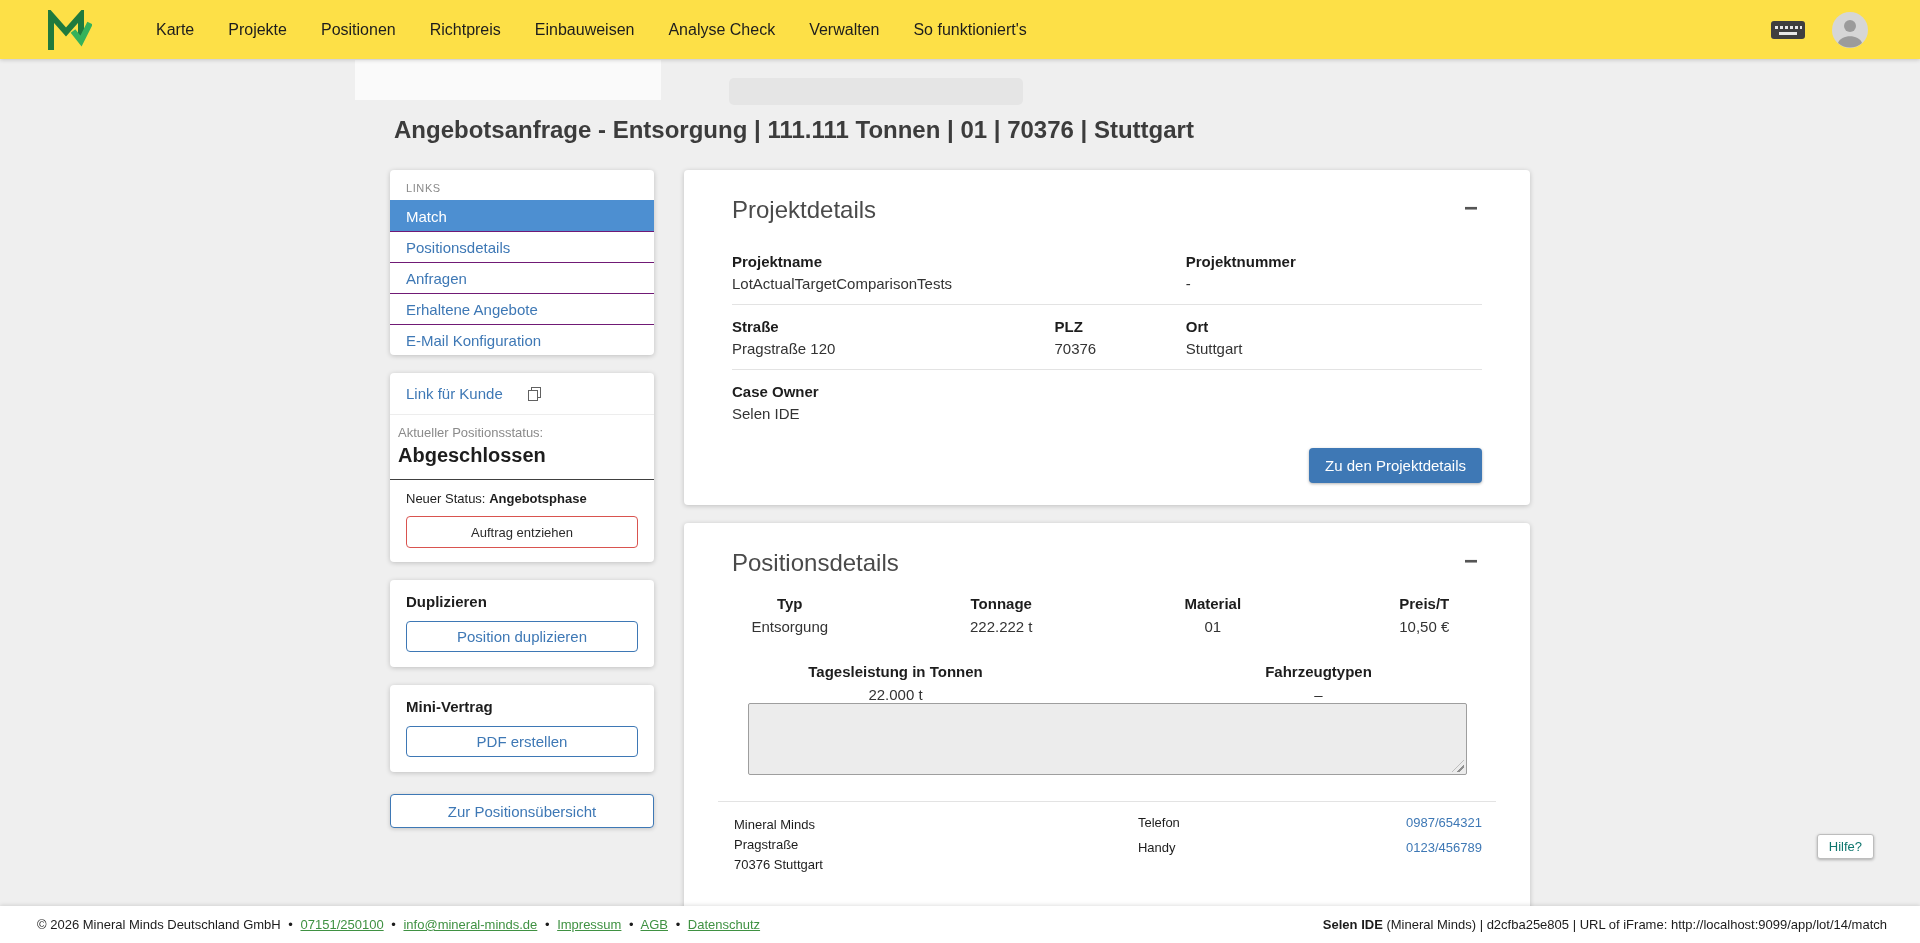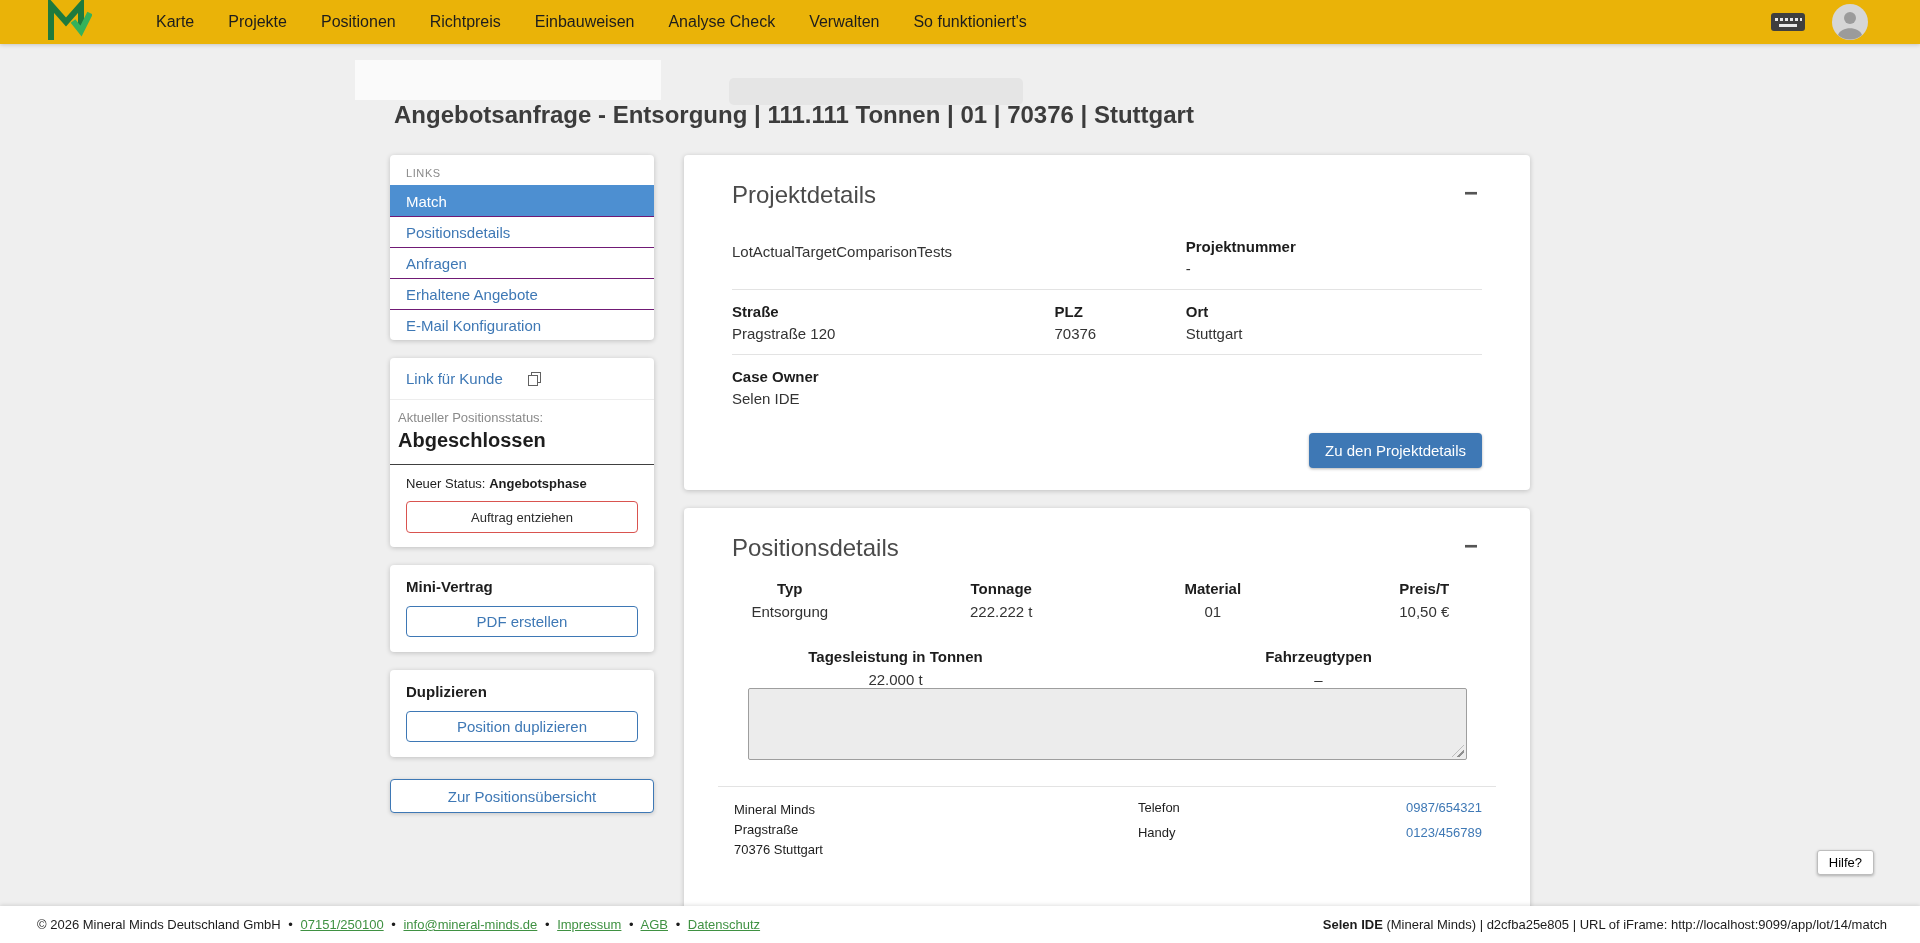--- a/index.html
+++ b/index.html
@@ -7,23 +7,23 @@
   body {
     font-family:"Liberation Sans", sans-serif;
     background:#efefef;
     color:#212121;
     position:relative;
   }
 
   
   .navbar {
     position:relative; z-index:6;
-    height:44px; background:#eab308;
+    height:59px; background:#fde047;
     box-shadow:0 1px 4px rgba(0,0,0,.18);
-    display:flex; 
+    display:flex; align-items:center;
     padding:0 52px 0 48px;
   }
   .logo { width:44px; height:40px; margin-right:64px; cursor:pointer; flex:0 0 auto; }
   .nav-items { display:flex; gap:34px; flex:1; align-items:center; }
   .nav-item { font-size:16px; font-weight:500; color:#1d1d1d; cursor:pointer; white-space:nowrap; }
   .nav-right { display:flex; align-items:center; gap:26px; }
   .icon-btn { cursor:pointer; display:flex; align-items:center; }
 
   
   .artifact-1 { position:absolute; left:355px; top:60px; width:306px; height:40px; background:#fafafa; z-index:1; }
@@ -119,23 +119,23 @@
   }
 
   .contact-row { display:flex; margin:26px -14px 0; border-top:1px solid #e3e3e3; padding:13px 14px 40px 16px; }
   .contact-left { flex:1; font-size:13px; line-height:20px; color:#1d1d1d; }
   .contact-right { width:46%; font-size:13px; color:#1d1d1d; }
   .contact-line { display:flex; justify-content:space-between; margin-bottom:10px; }
   .contact-value { color:#3e78b5; cursor:pointer; }
 
   
   .help-btn {
-    position:fixed; right:46px; bottom:68px; z-index:8;
+    position:fixed; right:46px; bottom:84px; z-index:8;
     background:#fff; border:1px solid #bdbdbd; border-radius:3px;
-    padding:4px 11px; font-size:13px; color:#000000; cursor:pointer;
+    padding:4px 11px; font-size:13px; color:#0f766e; cursor:pointer;
     box-shadow:0 1px 3px rgba(0,0,0,.28); font-family:inherit;
   }
   .footer {
     position:fixed; left:0; bottom:0; width:100%; height:37px; z-index:10;
     background:#fff; box-shadow:0 -1px 4px rgba(0,0,0,.12);
     display:flex; align-items:center; justify-content:space-between;
     padding:0 33px 0 37px; font-size:13px; color:#1c1c1c; white-space:nowrap;
   }
   .green-link { color:#3f9142; text-decoration:underline; cursor:pointer; }
   .sep { margin:0 4px; }
@@ -220,42 +220,43 @@
           <div class="status-value">Abgeschlossen</div>
         </div>
         <div class="new-status">
           <span>Neuer Status:</span>
           <span class="bold">Angebotsphase</span>
         </div>
         <button class="btn-danger">Auftrag entziehen</button>
       </div>
 
       <div class="card">
+        <div class="side-section-title">Duplizieren</div>
+        <button class="btn-outline-blue">Position duplizieren</button>
+      </div>
+
+      <div class="card">
         <div class="side-section-title">Mini-Vertrag</div>
         <button class="btn-outline-blue">PDF erstellen</button>
-      </div>
-
-      <div class="card">
-        <div class="side-section-title">Duplizieren</div>
-        <button class="btn-outline-blue">Position duplizieren</button>
       </div>
 
       <button class="btn-overview">Zur Positionsübersicht</button>
     </aside>
 
     <section class="main-col">
 
       <div class="card main-card">
         <div class="card-head">
           <h2 class="card-title">Projektdetails</h2>
           <button class="collapse-btn">−</button>
         </div>
         <div class="pd-grid">
           <div class="pd-row">
             <div class="span2">
+              <div class="field-label">Projektname</div>
               <div class="field-value">LotActualTargetComparisonTests</div>
             </div>
             <div>
               <div class="field-label">Projektnummer</div>
               <div class="field-value">-</div>
             </div>
           </div>
           <div class="pd-row">
             <div>
               <div class="field-label">Straße</div>

